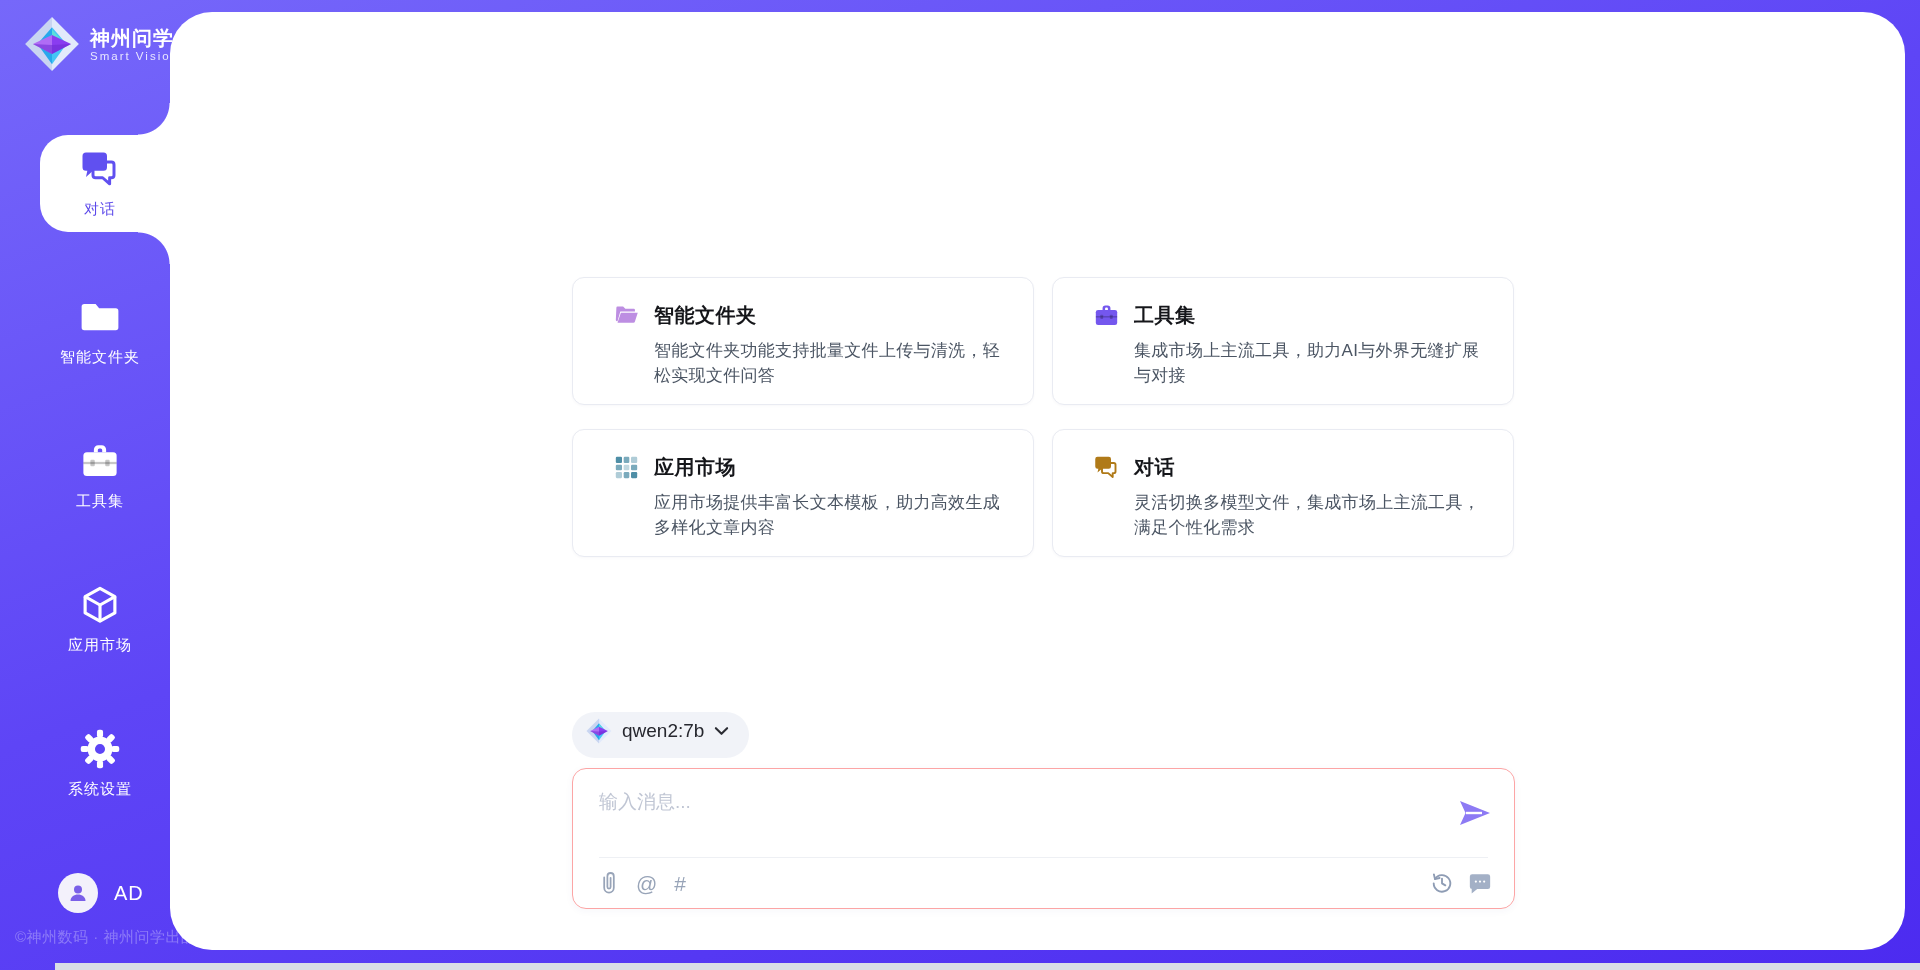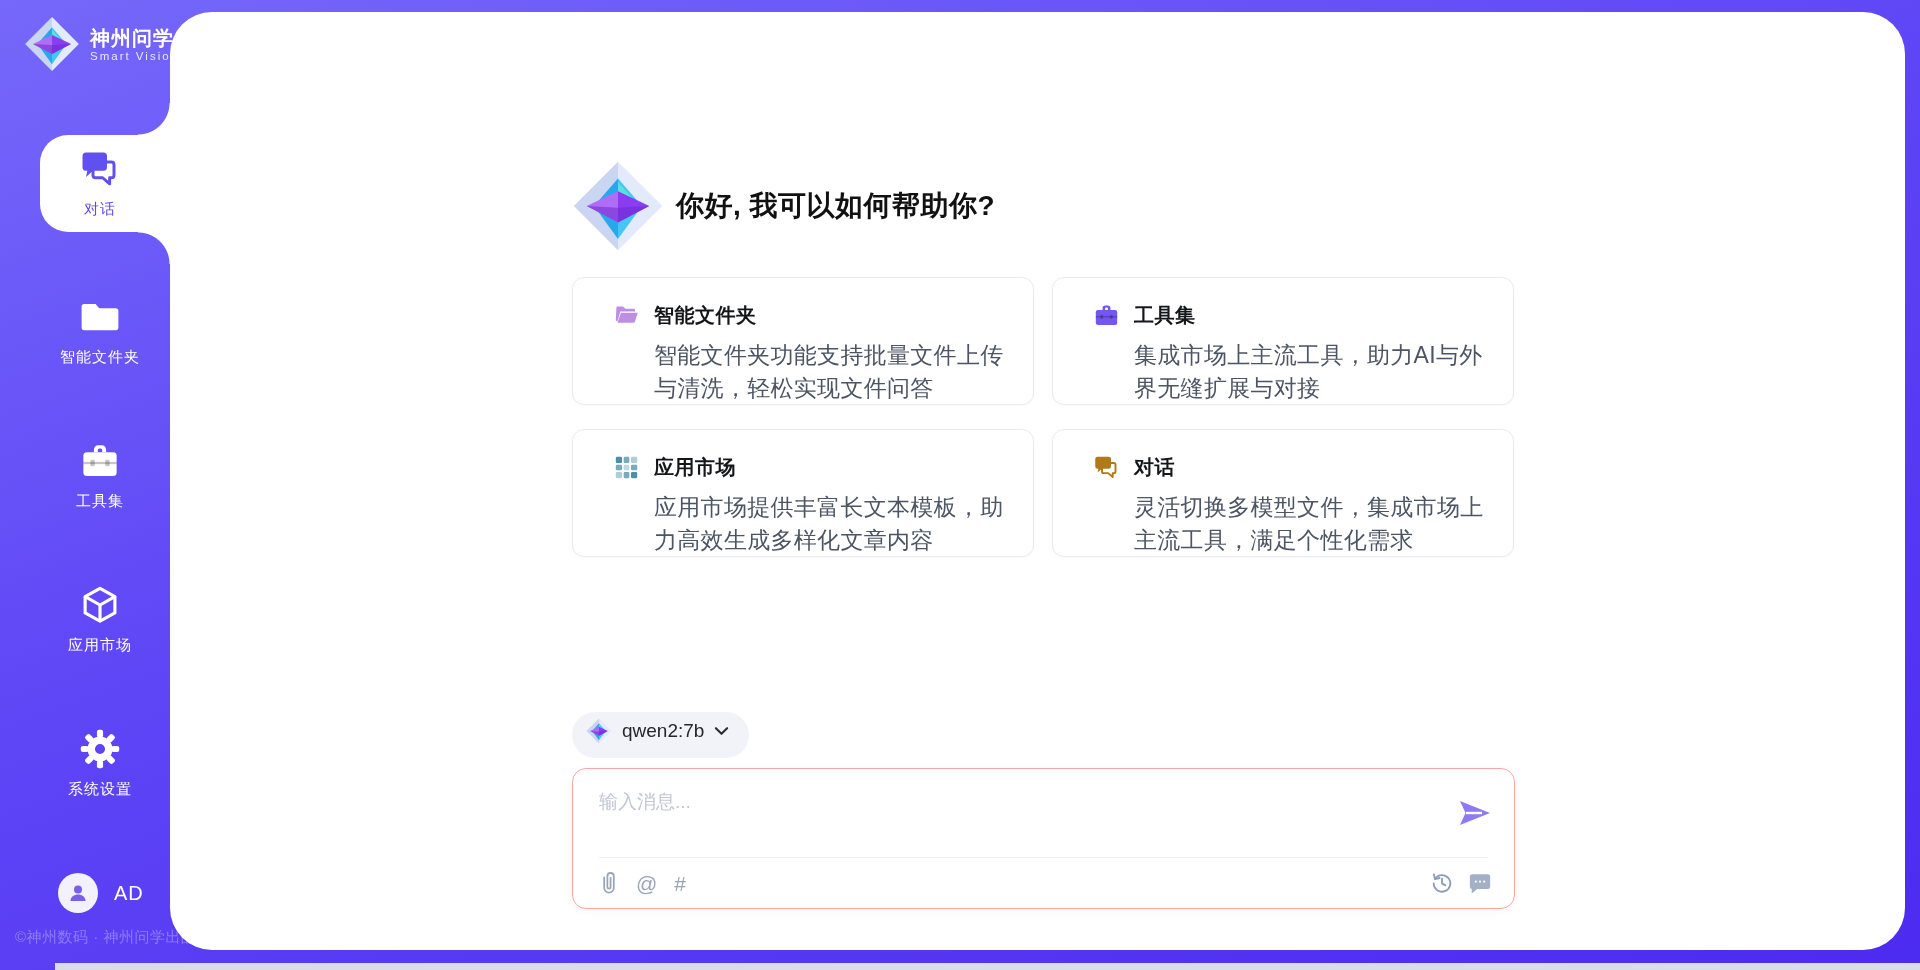--- a/index.html
+++ b/index.html
@@ -49,21 +49,21 @@
   .hero { position:absolute; left:402px; top:148px; display:flex; align-items:center; }
   .hero .logo { width:92px; height:92px; }
   .hero h1 { font-size:28px; color:#111; font-weight:bold; margin-left:12px; letter-spacing:0.5px; }
 
   
   .cards { position:absolute; left:402px; top:265px; display:grid; grid-template-columns:462px 462px; grid-auto-rows:128px; column-gap:18px; row-gap:24px; }
   .card { background:#fff; border:1px solid #e9ebf2; border-radius:12px; padding:24px 26px 20px 40px; box-shadow:0 1px 3px rgba(40,40,90,0.03); }
   .card-head { display:flex; align-items:center; gap:14px; }
   .card-head svg { width:27px; height:27px; flex:0 0 auto; }
   .card-title { font-size:20px; font-weight:bold; color:#15161a; letter-spacing:0.5px; }
-  .card-desc { margin:10px 0 0 41px; font-size:23px; color:#4b5563; line-height:1.45; letter-spacing:0.3px; }
+  .card-desc { margin:10px 0 0 41px; font-size:17px; color:#4b5563; line-height:1.45; letter-spacing:0.3px; }
 
   .icon-folder-open { color:#bd8ee2; }
   .icon-toolbox-card { color:#7457ee; }
   .icon-grid { color:#4e8ea6; }
   .icon-chat-card { color:#b07a18; }
 
   
   .model-pill { position:absolute; left:402px; top:700px; height:46px; padding:0 20px 8px 14px;
     background:#f1f3f8; border-radius:23px; display:flex; align-items:center; gap:10px; cursor:pointer; }
   .model-pill .logo { width:26px; height:26px; }
@@ -170,26 +170,20 @@
     </div>
   </div>
 </div>
 
 <div class="tab-bg"></div>
 <div class="fillet-top"></div>
 <div class="fillet-bottom"></div>
 
 <div class="panel">
 
-  <div class="hero">
-    <svg class="logo">
-        <use href="#logo-diamond"></use>
-      </svg>
-    <h1>你好, 我可以如何帮助你?</h1>
-  </div>
 
   <div class="cards">
     <div class="card">
       <div class="card-head">
         <svg class="icon-folder-open">
             <use href="#icon-folder-open"></use>
           </svg>
         <span class="card-title">智能文件夹</span>
       </div>
       <div class="card-desc">智能文件夹功能支持批量文件上传与清洗，轻松实现文件问答</div>

